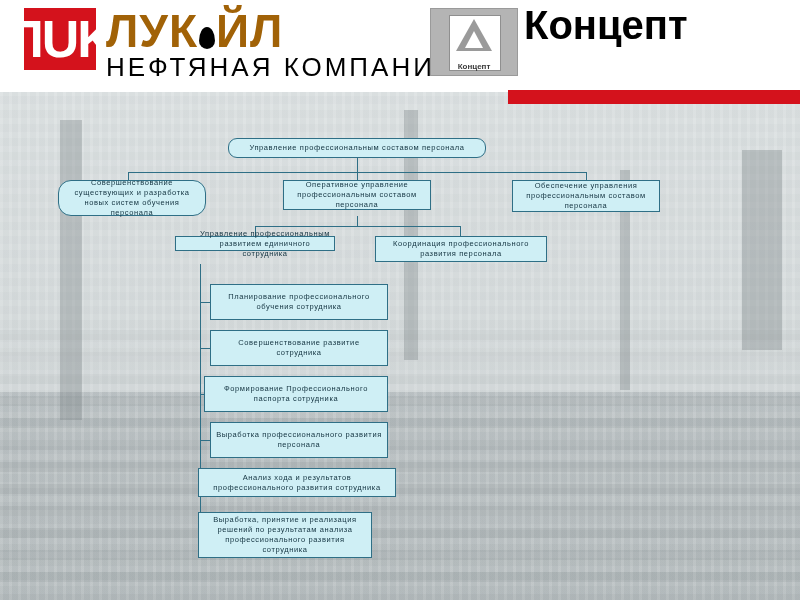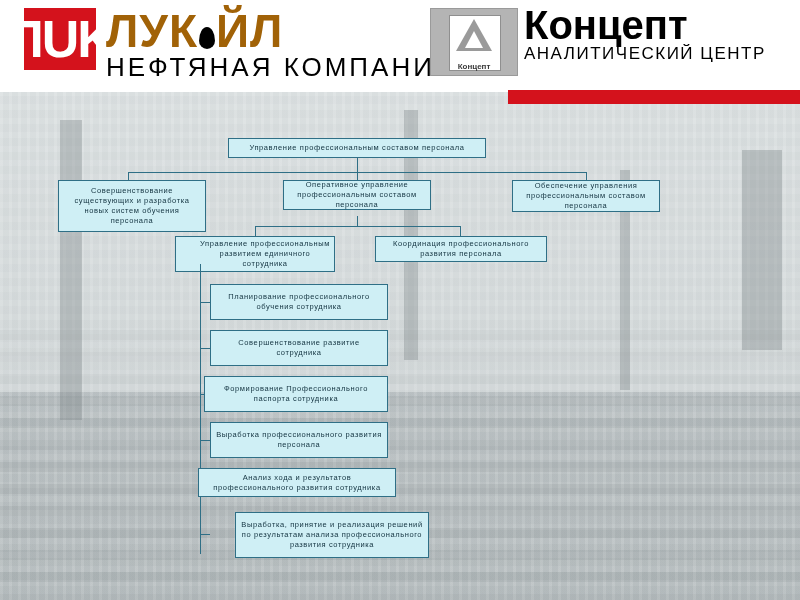--- a/index.html
+++ b/index.html
@@ -242,57 +242,56 @@
 
   <div class="concept-logo">
     <div class="concept-mark">
       <div class="inner-box"></div>
       <div class="tri"></div>
       <div class="tri-inner"></div>
       <div class="mark-word">Концепт</div>
     </div>
     <div class="concept-text">
       <div class="concept-name">Концепт</div>
-      <div class="concept-sub">АНАЛИТИЧЕСКИЙ ЦЕНТР</div>
     </div>
   </div>
 
   <div class="red-bar"></div>
 
   <div class="diagram">
 
-    <div class="node" style="left:228px;top:138px;width:258px;height:20px;">Управление профессиональным составом персонала</div>
+    <div class="node" style="left:228px;top:138px;width:258px;height:20px;border-radius:9px;">Управление профессиональным составом персонала</div>
 
     <div class="line v" style="left:357px;top:158px;height:14px;"></div>
     <div class="line h" style="left:128px;top:172px;width:458px;"></div>
     <div class="line v" style="left:128px;top:172px;height:8px;"></div>
     <div class="line v" style="left:357px;top:172px;height:8px;"></div>
     <div class="line v" style="left:586px;top:172px;height:8px;"></div>
 
-    <div class="node" style="left:58px;top:180px;width:148px;height:52px;">Совершенствование существующих и разработка новых систем обучения персонала</div>
+    <div class="node" style="left:58px;top:180px;width:148px;height:36px;border-radius:13px;">Совершенствование существующих и разработка новых систем обучения персонала</div>
     <div class="node" style="left:283px;top:180px;width:148px;height:30px;">Оперативное управление профессиональным составом персонала</div>
     <div class="node" style="left:512px;top:180px;width:148px;height:32px;">Обеспечение управления профессиональным составом персонала</div>
 
     <div class="line v" style="left:357px;top:216px;height:10px;"></div>
     <div class="line h" style="left:255px;top:226px;width:205px;"></div>
     <div class="line v" style="left:255px;top:226px;height:10px;"></div>
     <div class="line v" style="left:460px;top:226px;height:10px;"></div>
 
-    <div class="node" style="left:175px;top:236px;width:160px;height:36px;padding-left:24px;">Управление профессиональным развитием единичного сотрудника</div>
+    <div class="node" style="left:175px;top:236px;width:160px;height:15px;padding-left:24px;">Управление профессиональным развитием единичного сотрудника</div>
     <div class="node" style="left:375px;top:236px;width:172px;height:26px;">Координация профессионального развития персонала</div>
 
     <div class="line v" style="left:200px;top:264px;height:290px;"></div>
     <div class="line h" style="left:200px;top:302px;width:10px;"></div>
     <div class="line h" style="left:200px;top:348px;width:10px;"></div>
     <div class="line h" style="left:200px;top:394px;width:10px;"></div>
     <div class="line h" style="left:200px;top:440px;width:10px;"></div>
     <div class="line h" style="left:200px;top:486px;width:10px;"></div>
     <div class="line h" style="left:200px;top:534px;width:10px;"></div>
 
     <div class="node" style="left:210px;top:284px;width:178px;height:36px;">Планирование профессионального обучения сотрудника</div>
     <div class="node" style="left:210px;top:330px;width:178px;height:36px;">Совершенствование развитие сотрудника</div>
     <div class="node" style="left:204px;top:376px;width:184px;height:36px;">Формирование Профессионального паспорта сотрудника</div>
     <div class="node" style="left:210px;top:422px;width:178px;height:36px;">Выработка профессионального развития персонала</div>
     <div class="node" style="left:198px;top:448px;width:198px;height:29px;margin-top:20px;">Анализ хода и результатов профессионального развития сотрудника</div>
-    <div class="node" style="left:198px;top:512px;width:194px;height:46px;margin-left:37px;">Выработка, принятие и реализация решений по результатам анализа профессионального развития сотрудника</div>
+    <div class="node" style="left:198px;top:512px;width:174px;height:46px;">Выработка, принятие и реализация решений по результатам анализа профессионального развития сотрудника</div>
 
   </div>
 </div>
 
 </body></html>

